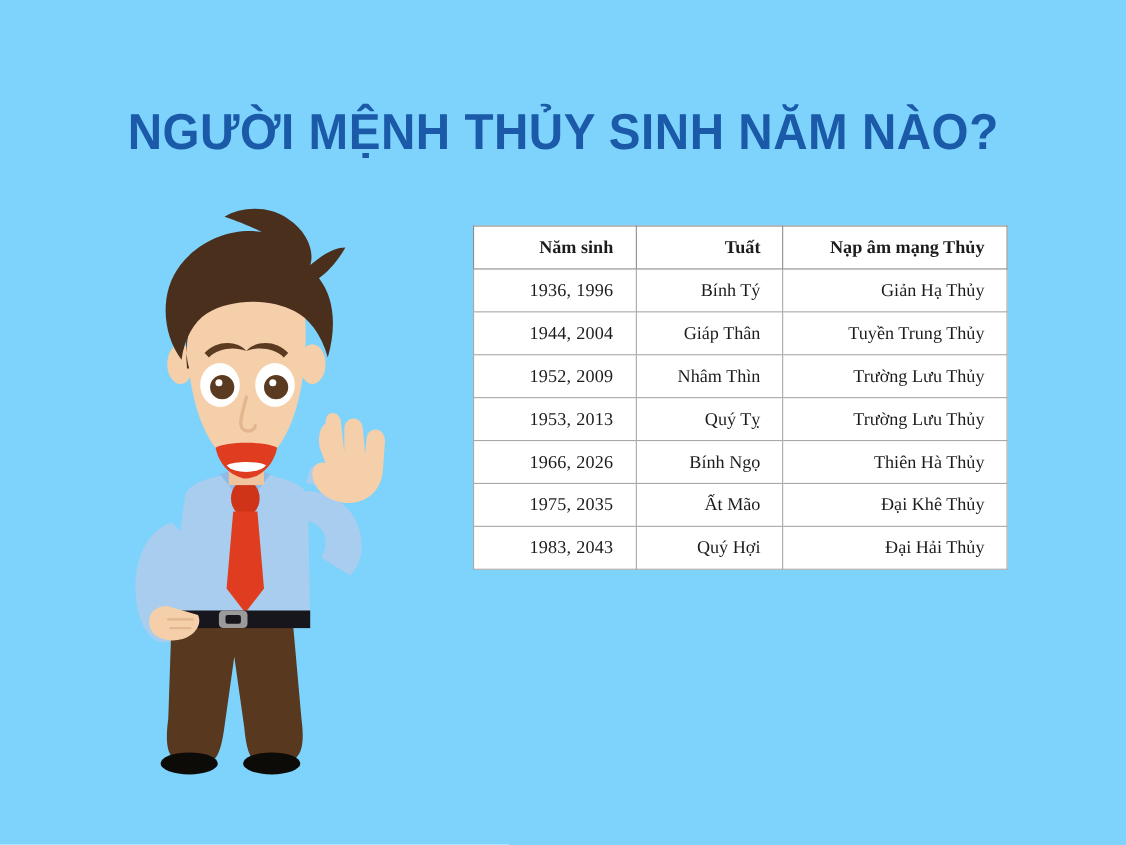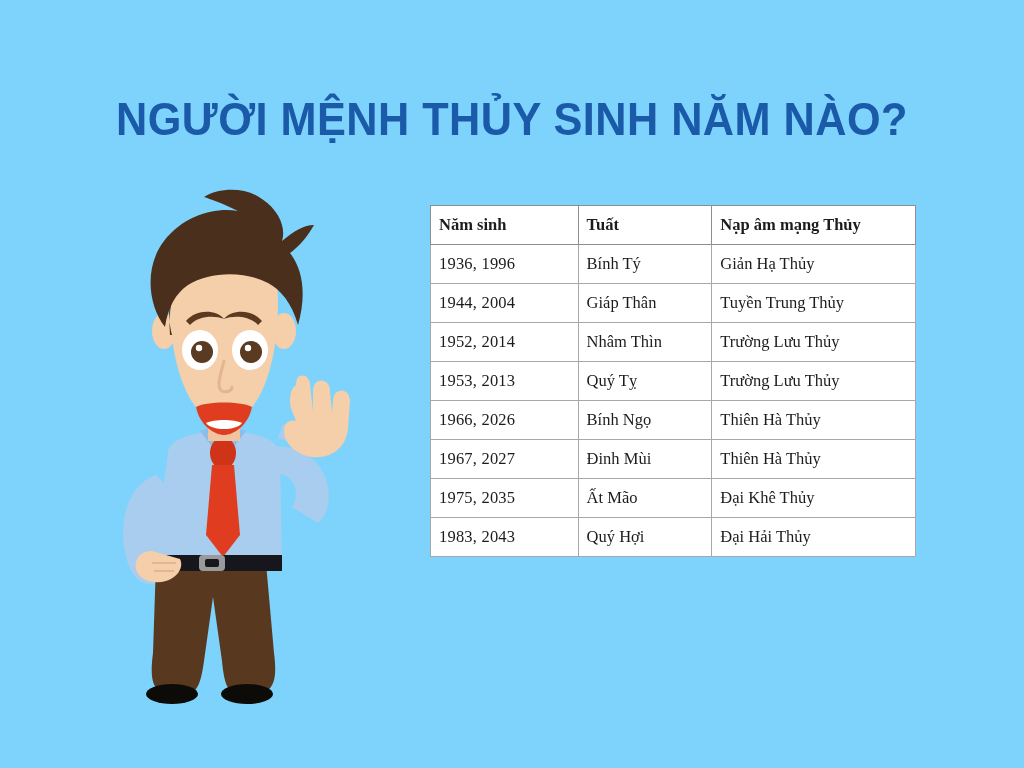--- a/index.html
+++ b/index.html
@@ -53,25 +53,25 @@
   }
   table.zodiac {
     border-collapse: collapse;
     width: 486px;
     font-family: "Liberation Serif", "DejaVu Serif", serif;
     background: #ffffff;
   }
   table.zodiac th,
   table.zodiac td {
     border: 1px solid #a8a8a8;
-    text-align: left;
+    text-align: right;
     color: #1c1c1c;
     height: 38px;
     line-height: 38px;
-    padding: 0 8px;
+    padding: 0 20px;
     white-space: nowrap;
   }
   table.zodiac th {
     font-weight: 700;
     font-size: 16.5px;
     border-color: #8e8e8e;
   }
   table.zodiac td {
     font-weight: 400;
     font-size: 16.5px;
@@ -200,40 +200,35 @@
           <td>1936, 1996</td>
           <td>Bính Tý</td>
           <td>Giản Hạ Thủy</td>
         </tr>
         <tr>
           <td>1944, 2004</td>
           <td>Giáp Thân</td>
           <td>Tuyền Trung Thủy</td>
         </tr>
         <tr>
-          <td>1952, 2014</td>
+          <td>1952, 2009</td>
           <td>Nhâm Thìn</td>
           <td>Trường Lưu Thủy</td>
         </tr>
         <tr>
           <td>1953, 2013</td>
           <td>Quý Tỵ</td>
           <td>Trường Lưu Thủy</td>
         </tr>
         <tr>
           <td>1966, 2026</td>
           <td>Bính Ngọ</td>
           <td>Thiên Hà Thủy</td>
         </tr>
         <tr>
-          <td>1967, 2027</td>
-          <td>Đinh Mùi</td>
-          <td>Thiên Hà Thủy</td>
-        </tr>
-        <tr>
           <td>1975, 2035</td>
           <td>Ất Mão</td>
           <td>Đại Khê Thủy</td>
         </tr>
         <tr>
           <td>1983, 2043</td>
           <td>Quý Hợi</td>
           <td>Đại Hải Thủy</td>
         </tr>
       </tbody>

